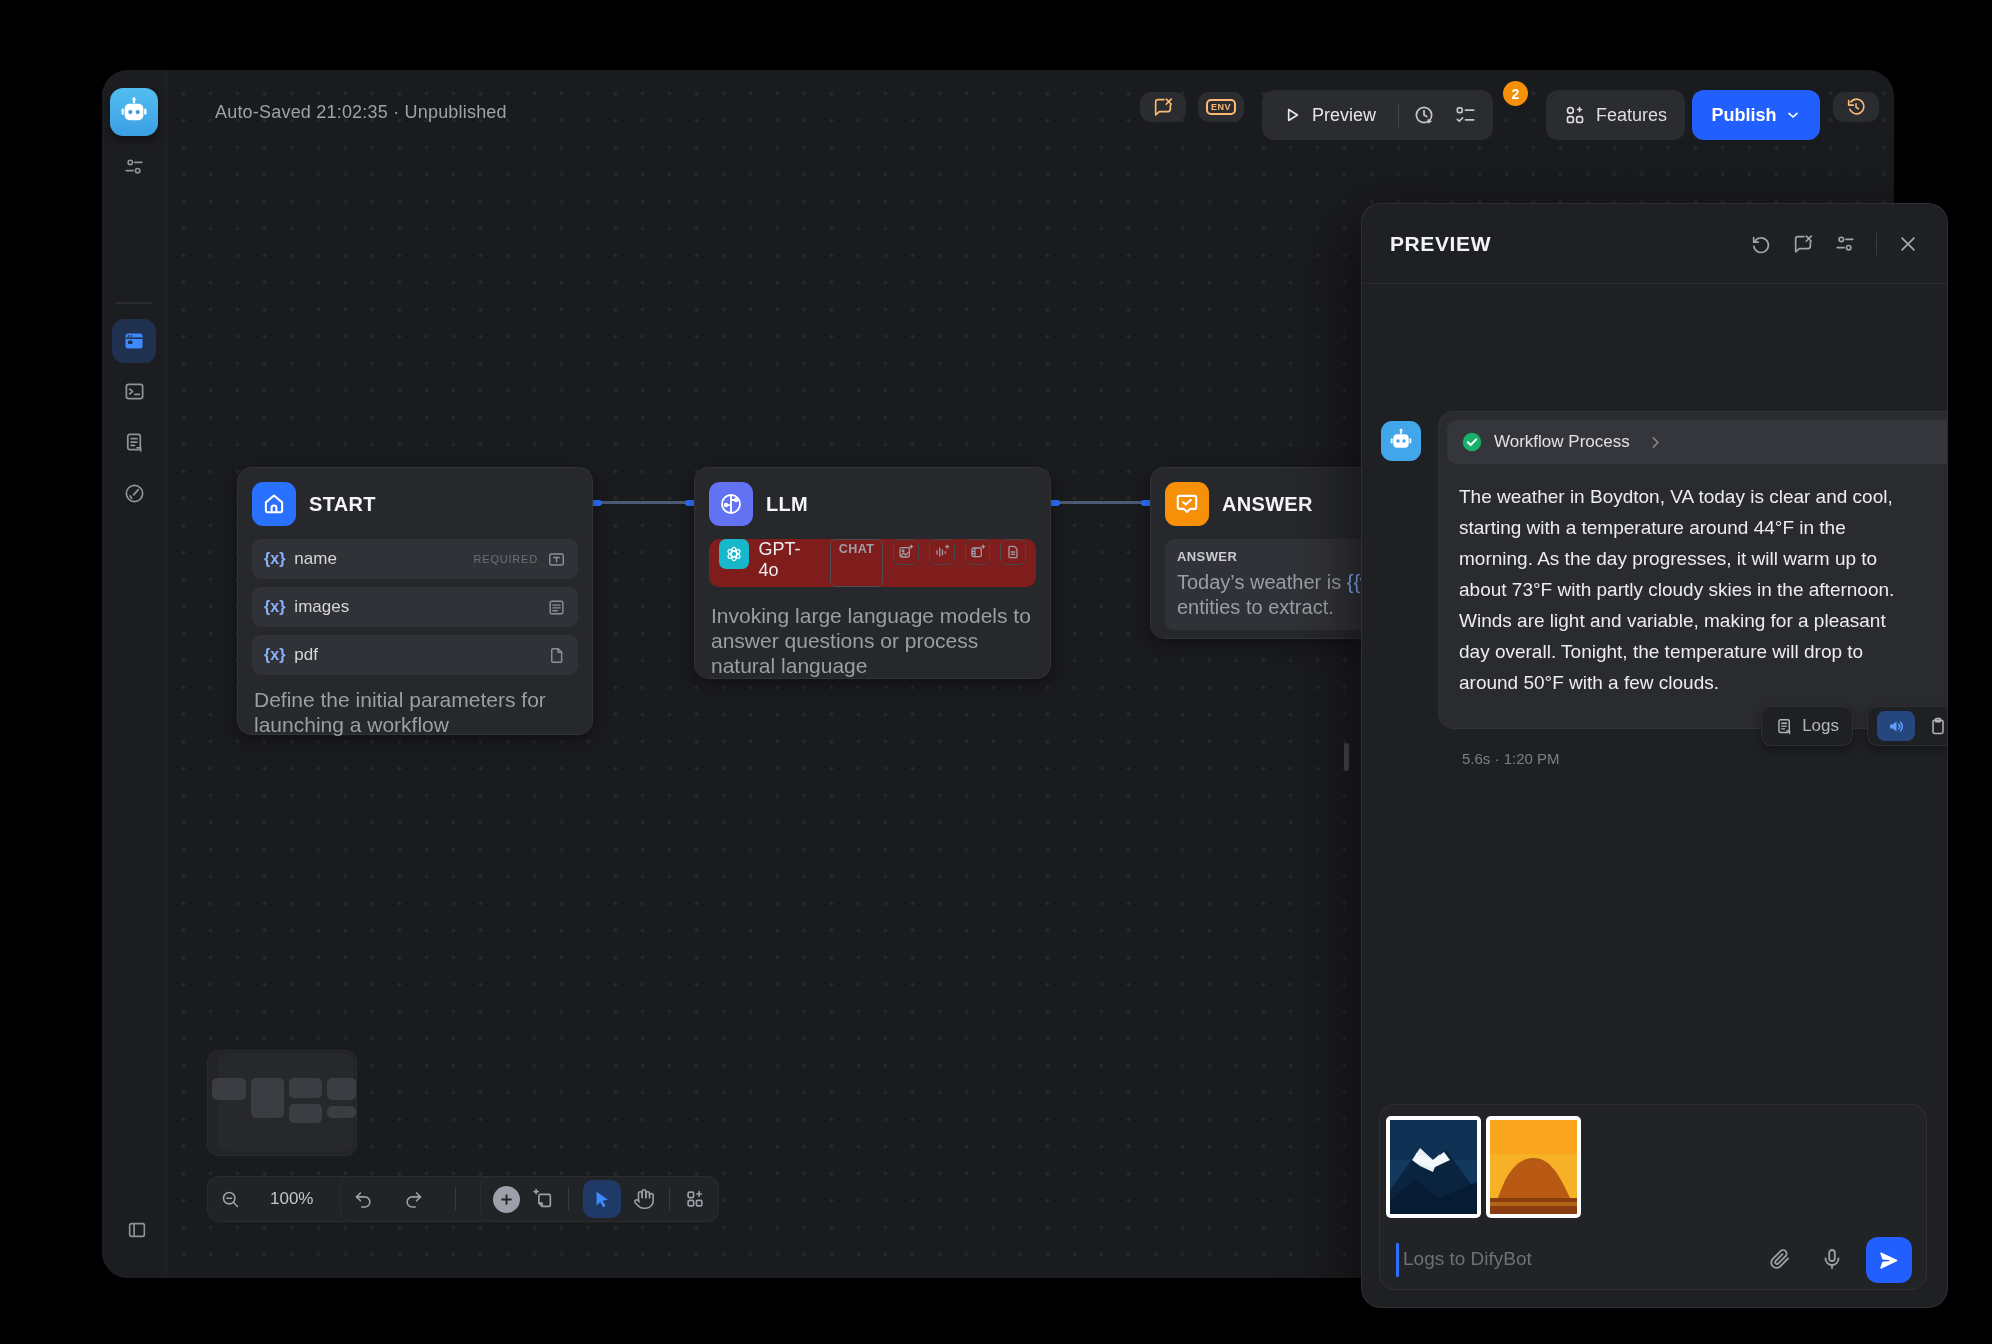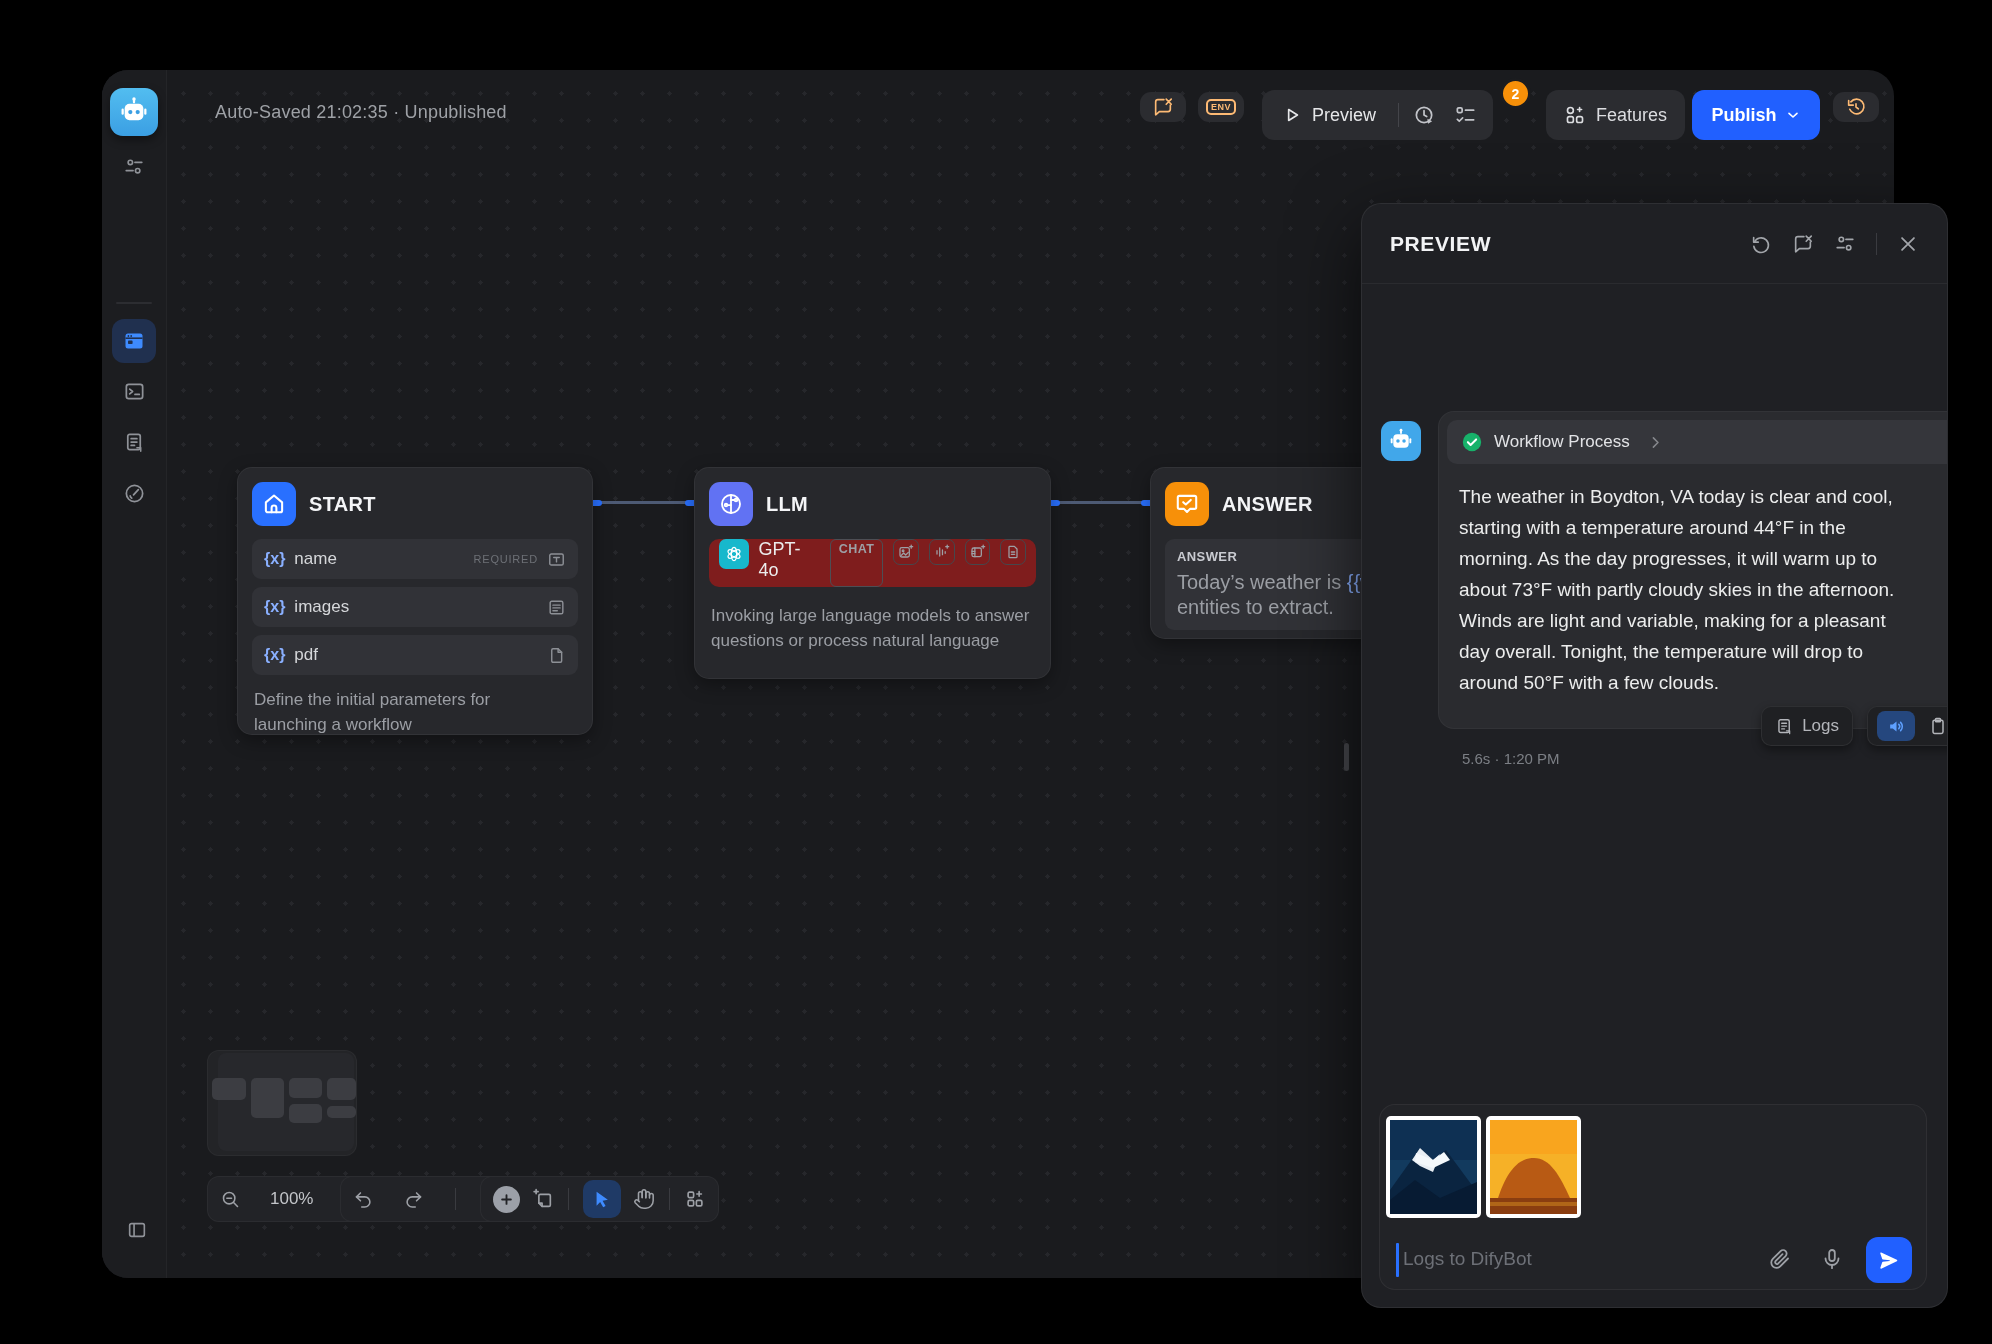--- a/index.html
+++ b/index.html
@@ -38,21 +38,21 @@
   .node{background:#27282c;border:1px solid rgba(255,255,255,.055);border-radius:15px;
         box-shadow:0 6px 18px rgba(0,0,0,.35);padding:14px;box-sizing:border-box}
   .node-head{display:flex;align-items:center;gap:13px;margin-bottom:13px}
   .node-ic{width:44px;height:44px;border-radius:11px;display:flex;align-items:center;justify-content:center}
   .node-title{font-size:20px;font-weight:700;color:#f4f5f7;letter-spacing:.3px}
   .nrow{background:#313237;border-radius:9px;height:40px;display:flex;align-items:center;padding:0 12px;margin-bottom:8px;
         color:#d5d7da;font-size:17px;gap:9px}
   .varx{color:#8ab0ff;font-weight:700;font-size:16px}
   .req{margin-left:auto;font-size:11px;font-weight:400;letter-spacing:.8px;color:#6d7076}
   .rowic{color:#8d9096}
-  .node-desc{font-size:17px;line-height:25px;color:#9b9ea4;padding:4px 2px 0 2px}
+  .node-desc{font-size:21px;line-height:25px;color:#9b9ea4;padding:4px 2px 0 2px}
   .model-row{background:#7f1d1d;border-radius:10px;height:48px;display:flex;padding:0 10px;gap:10px}
   .gpt-ic{width:30px;height:30px;border-radius:7px;background:#17b8cc;display:flex;align-items:center;justify-content:center}
   .model-name{font-size:18px;color:#eceded}
   .chat-badge{margin-left:auto;border:1.5px solid #4d4e54;border-radius:6px;padding:2px 8px;font-size:12.5px;
               letter-spacing:.5px;color:#9da0a6;font-weight:600}
   .capic{width:26px;height:26px;border-radius:7px;border:1.5px solid #46474c;display:flex;align-items:center;justify-content:center;color:#9da0a6;box-sizing:border-box}
   .ansbox{background:#313237;border-radius:9px;padding:10px 12px}
   .anslabel{font-size:13px;font-weight:700;letter-spacing:.4px;color:#c9cbd1;margin-bottom:6px}
   .anstext{font-size:20px;line-height:25px;color:#9b9ea4;white-space:nowrap;overflow:hidden}
   .ansvar{color:#8ab0ff}

